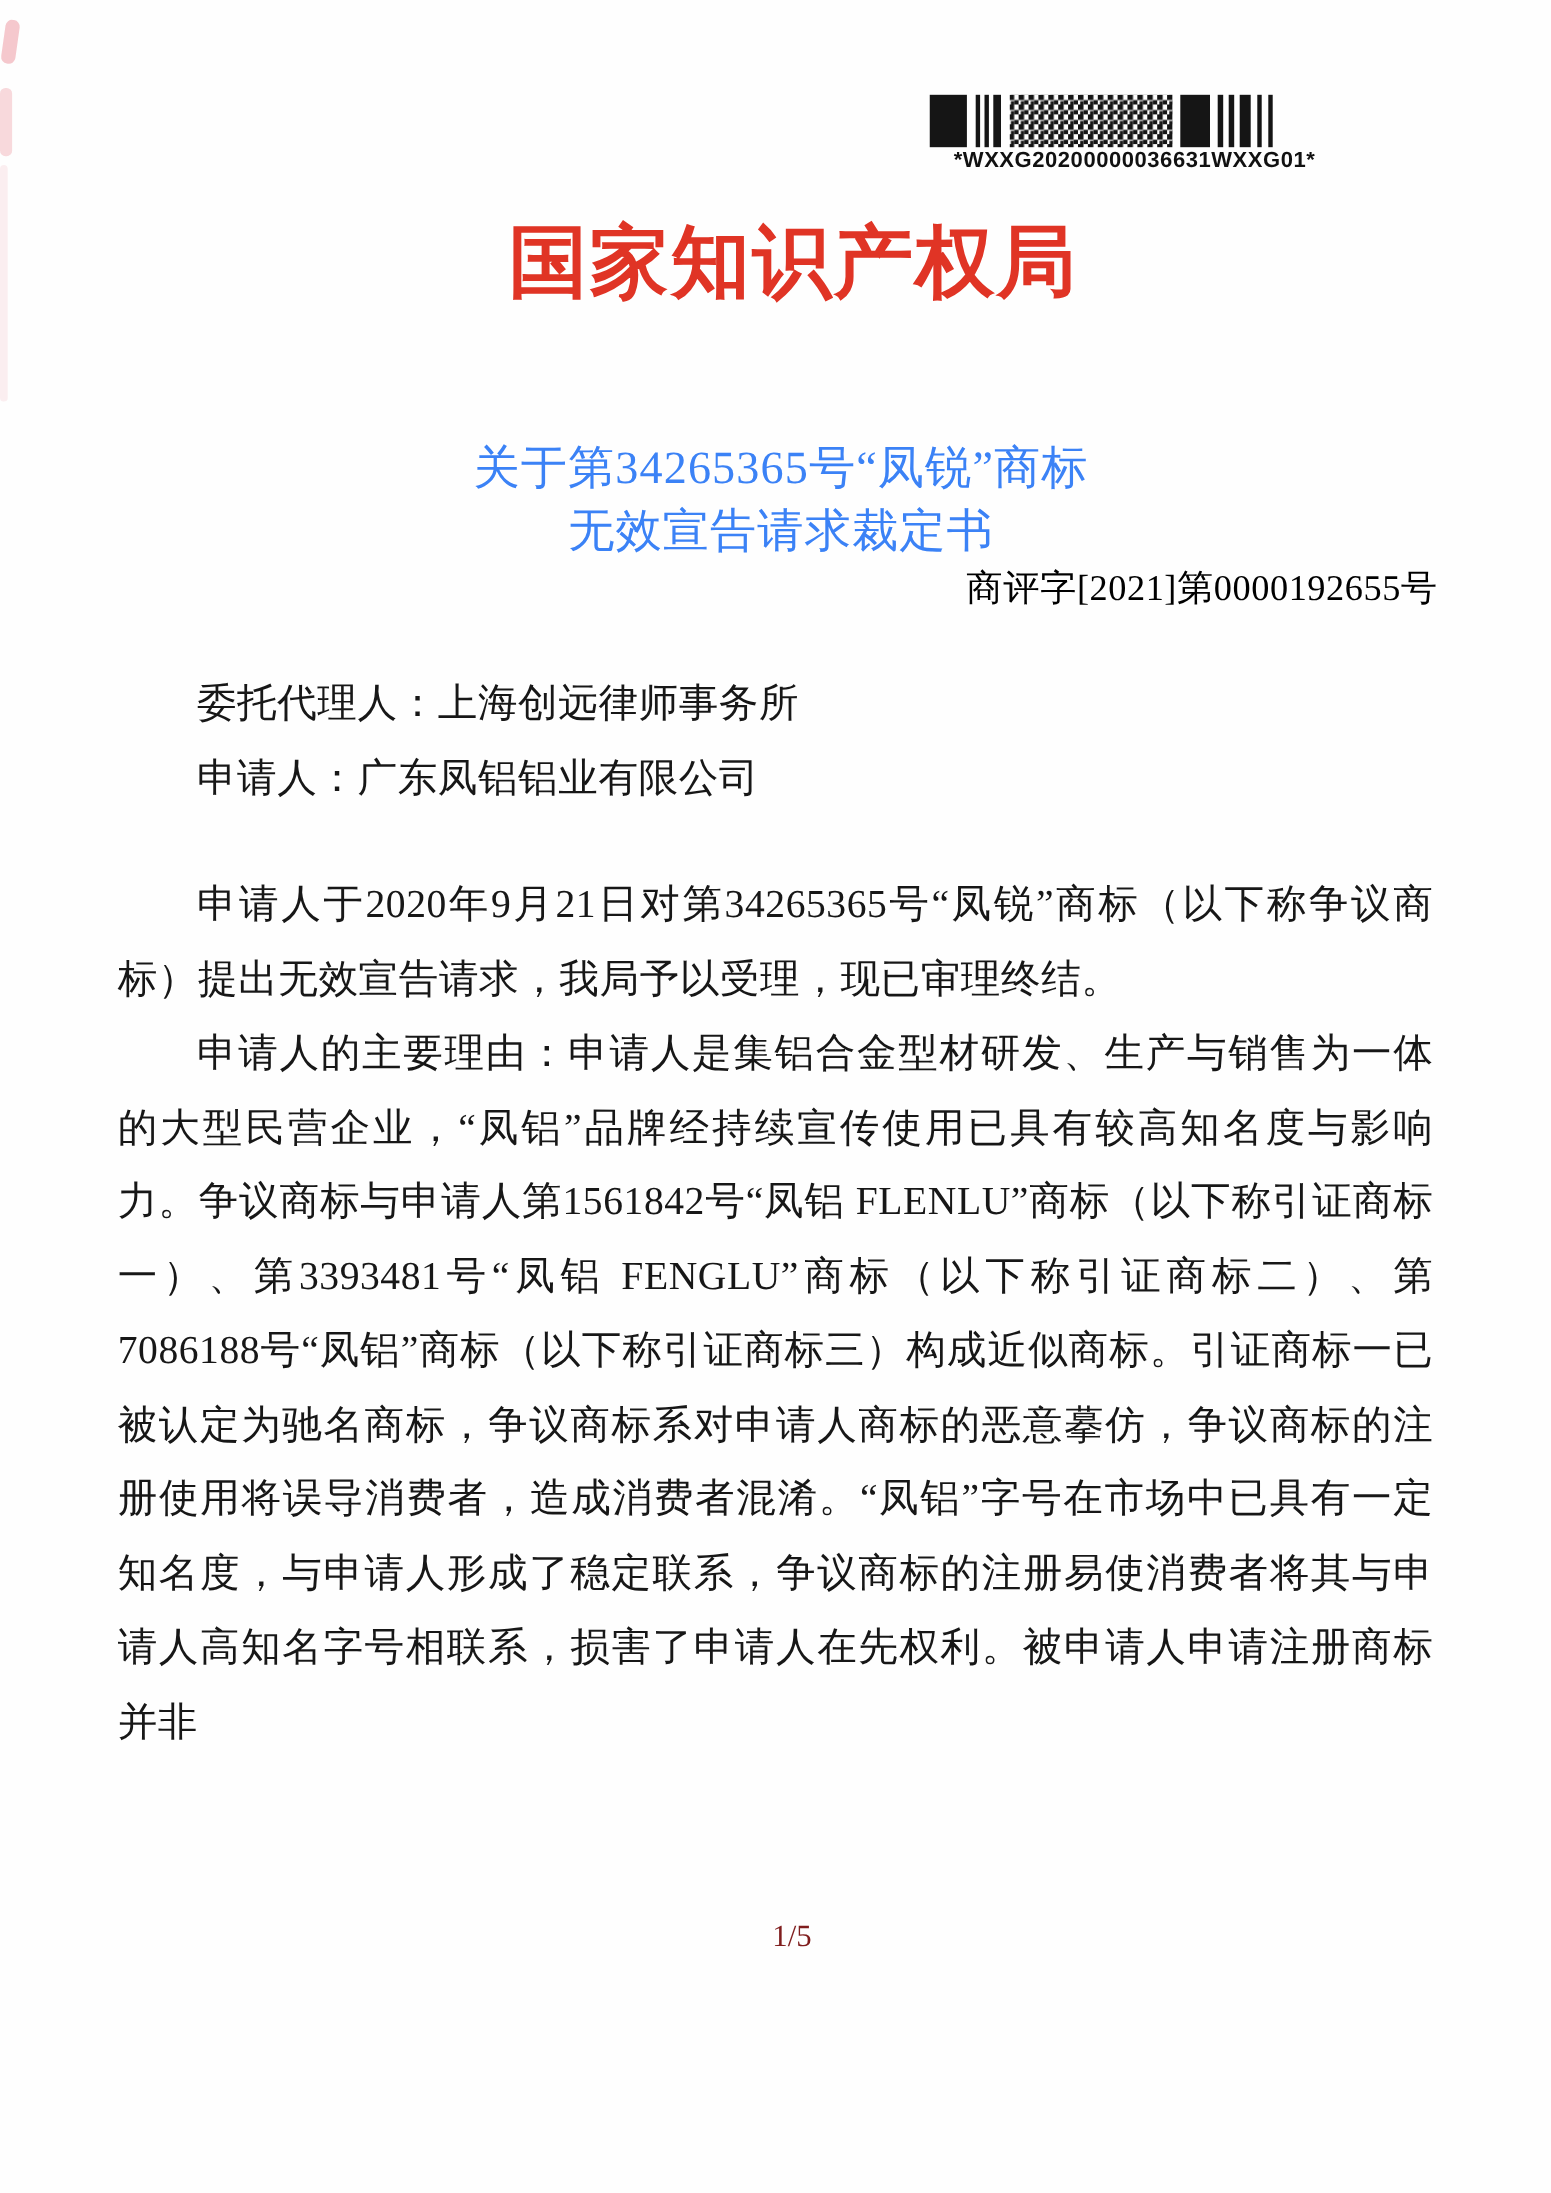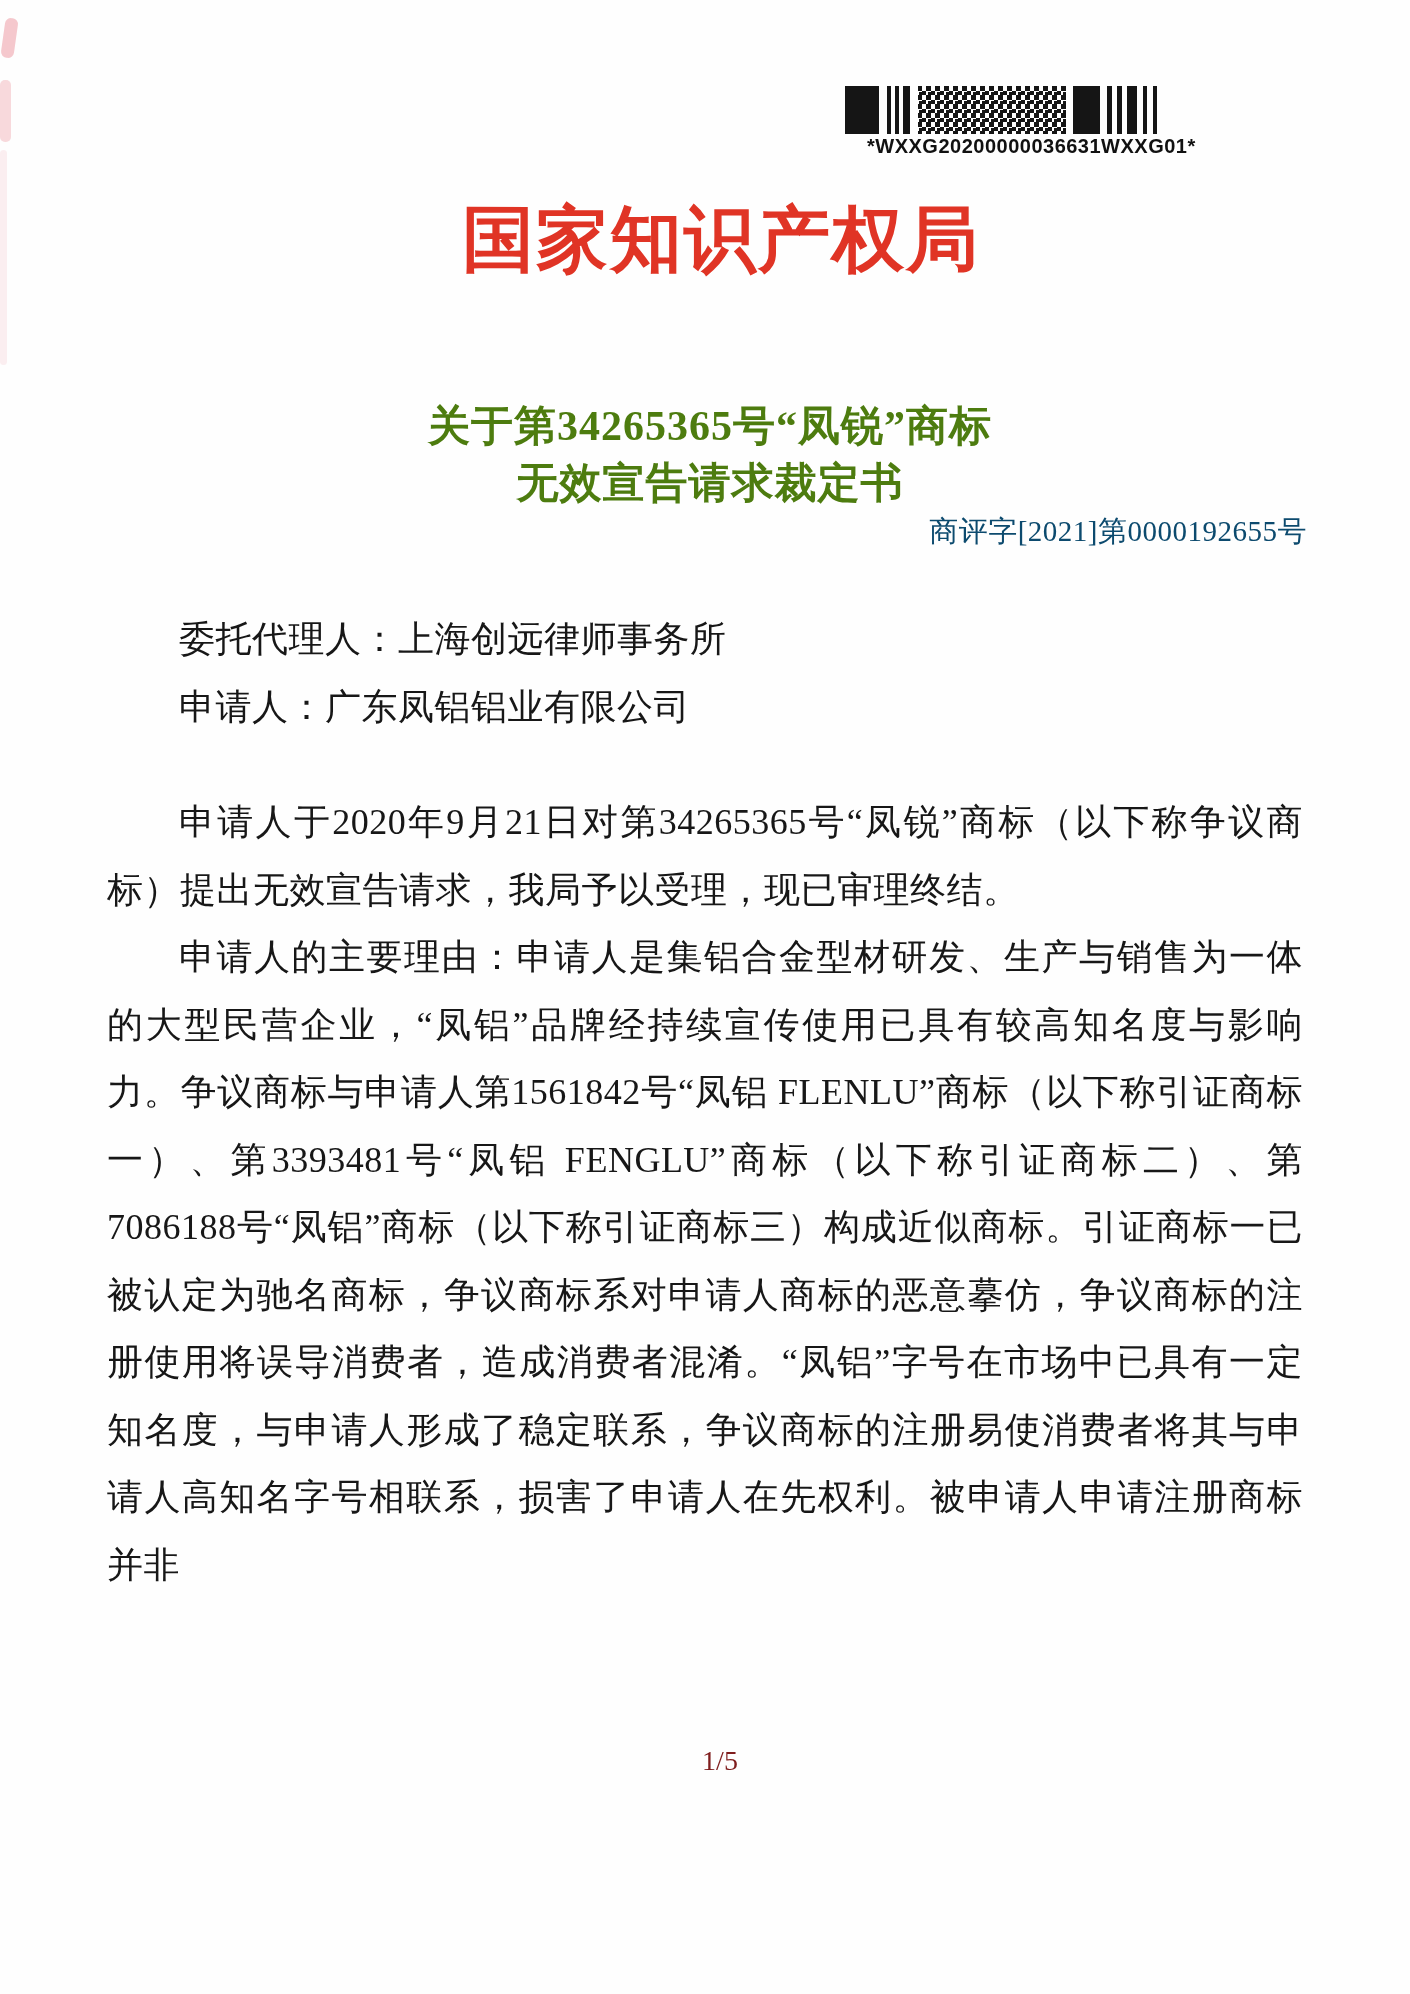--- a/index.html
+++ b/index.html
@@ -31,27 +31,27 @@
     position:absolute;left:0;top:196px;width:1386px;margin:0;
     text-align:center;
     font-family:"Liberation Sans","DejaVu Sans",sans-serif;
     font-weight:700;font-size:72px;line-height:1.2;
     letter-spacing:2px;
     padding-left:28px;
   }
   
   .doc-title{
     position:absolute;left:10px;top:398px;width:1400px;
-    text-align:center;font-weight:700;font-size:42px;line-height:57px;
-    letter-spacing:1px;color:#4d7c0f;
+    text-align:center;font-weight:400;font-size:42px;line-height:57px;
+    letter-spacing:1px;color:#3b82f6;
   }
   
   .ref{
     position:absolute;left:107px;top:512px;width:1200px;
-    text-align:right;font-size:29px;letter-spacing:.5px;color:#0c4a6e;
+    text-align:right;font-size:33px;letter-spacing:.5px;color:#000000;
   }
   
   .content{
     position:absolute;left:107px;top:606px;width:1196px;
     font-size:36px;line-height:67.5px;
     text-align:justify;letter-spacing:.5px;color:#171717;
   }
   .content p{margin:0;text-indent:2em;}
   .content p.gap{margin-top:48px;}
   

